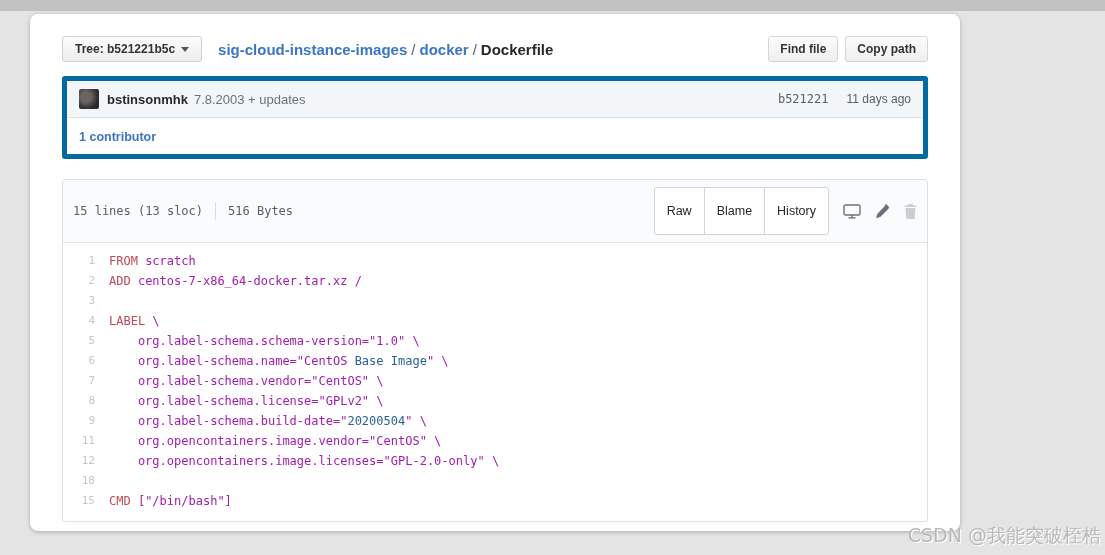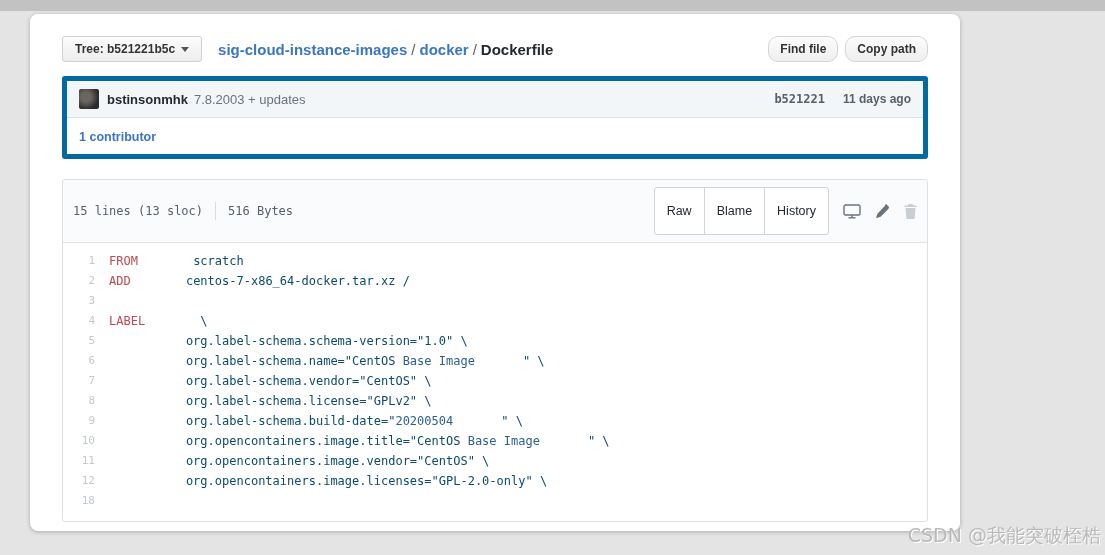--- a/index.html
+++ b/index.html
@@ -25,34 +25,34 @@
     cursor:pointer;
   }
   .caret { display:inline-block; width:0; height:0; border-left:4px solid transparent; border-right:4px solid transparent; border-top:5px solid #555; }
   .breadcrumb { margin-left:16px; font-size:15px; color:#586069; }
   .breadcrumb .bc-link { color:#3b76c2; font-weight:600; cursor:pointer; }
   .breadcrumb .bc-sep { color:#586069; font-weight:400; margin:0 4px; }
   .breadcrumb .bc-current { color:#24292e; font-weight:700; }
   .toolbar-spacer { flex:1; }
   .top-btn {
     background:linear-gradient(#fcfcfc,#efefef);
-    border:1px solid #d5d5d5; border-radius:10px;
+    border:1px solid #d5d5d5; border-radius:3px;
     padding:5px 11px; font-size:12px; font-weight:bold; color:#333;
     margin-left:7px; cursor:pointer;
   }
   
   .commit-box { margin:0 32px; border:5px solid #0369a1; border-radius:3px; overflow:hidden; }
   .commit-row { display:flex; align-items:center; background:#f3f6f9; padding:8px 12px; }
   .avatar {
     width:20px; height:20px; border-radius:2px; flex:none;
     background:radial-gradient(circle at 35% 40%, #6b6560 0 28%, #2a2a2e 70%);
   }
   .commit-author { font-size:13px; font-weight:700; color:#24292e; margin-left:8px; cursor:pointer; }
   .commit-msg { font-size:13px; color:#6a737d; margin-left:6px; cursor:pointer; }
-  .commit-right { margin-left:auto; display:flex; align-items:center; gap:18px;font-weight:bold; }
+  .commit-right { margin-left:auto; display:flex; align-items:center; gap:18px; }
   .commit-sha { font-family:"DejaVu Sans Mono", monospace; font-size:12px; color:#586069; cursor:pointer; }
   .commit-time { font-size:12px; color:#586069; }
   .contrib-row { background:#ffffff; border-top:1px solid #dde1e6; padding:9px 12px; }
   .contrib-link { font-size:12.5px; font-weight:600; color:#3b76c2; cursor:pointer; }
   
   .file-box { margin:20px 32px 0 32px; border:1px solid #dde1e6; border-radius:3px; background:#fff; }
   .file-header {
     display:flex; align-items:center; background:#fafbfc;
     border-bottom:1px solid #e1e4e8; border-radius:3px 3px 0 0;
     padding:7px 10px;
@@ -76,21 +76,21 @@
   .ln {
     width:46px; flex:none; text-align:right; padding-right:14px;
     font-family:"DejaVu Sans Mono", monospace; font-size:11px; color:#c3c8cd;
     user-select:none; cursor:pointer;
   }
   .cl {
     font-family:"DejaVu Sans Mono", monospace; font-size:12px; color:#44494e;
     white-space:pre;
   }
   .cl .k { color:#c14953; }
-  .cl .p { color:#0c4a6e;padding-left:48px; }
+  .cl .p { color:#a21caf; }
   .cl .b { color:#2c5e97; }
   
   .watermark {
     position:absolute; right:4px; bottom:6px;
     font-size:19px; color:#b9b9b9;
     text-shadow:1px 1px 0 #ffffff;
     font-family:"DejaVu Sans", sans-serif;
   }
 </style>
 </head>
@@ -195,33 +195,33 @@
         </div>
         <div class="code-line">
           <span class="ln">8</span>
           <span class="cl"><span class="p">    org.label-schema.license="GPLv2" \</span></span>
         </div>
         <div class="code-line">
           <span class="ln">9</span>
           <span class="cl"><span class="p">    org.label-schema.build-date="</span><span class="b">20200504</span><span class="p">" \</span></span>
         </div>
         <div class="code-line">
-          <span class="ln">10</span>
-          <span class="cl"><span class="p">    org.opencontainers.image.title="CentOS </span><span class="b">Base Image</span><span class="p">" \</span></span>
-        </div>
-        <div class="code-line">
           <span class="ln">11</span>
           <span class="cl"><span class="p">    org.opencontainers.image.vendor="CentOS" \</span></span>
         </div>
         <div class="code-line">
           <span class="ln">12</span>
           <span class="cl"><span class="p">    org.opencontainers.image.licenses="GPL-2.0-only" \</span></span>
         </div>
         <div class="code-line">
           <span class="ln">18</span>
           <span class="cl"></span>
         </div>
+        <div class="code-line">
+          <span class="ln">15</span>
+          <span class="cl"><span class="k">CMD</span><span class="p"> ["/bin/bash"]</span></span>
+        </div>
       </div>
   </div>
 
 </div>
 
 <div class="watermark">CSDN @我能突破桎梏</div>
 
 </body></html>

